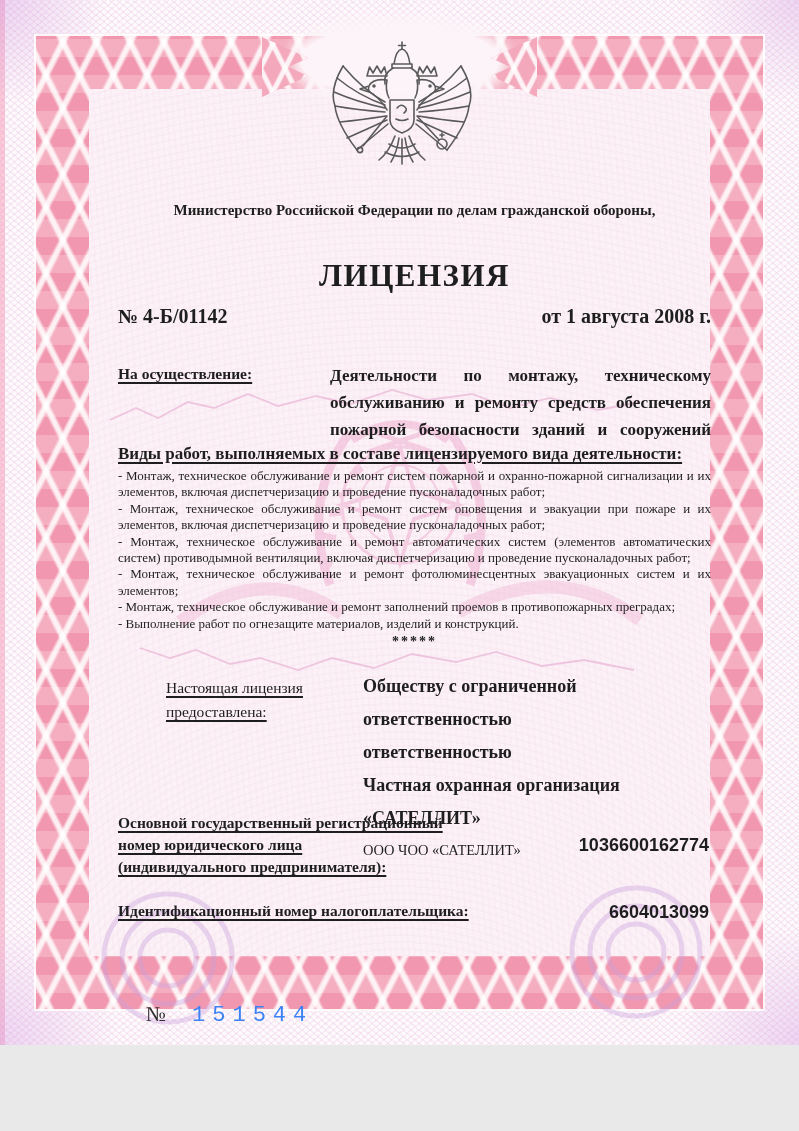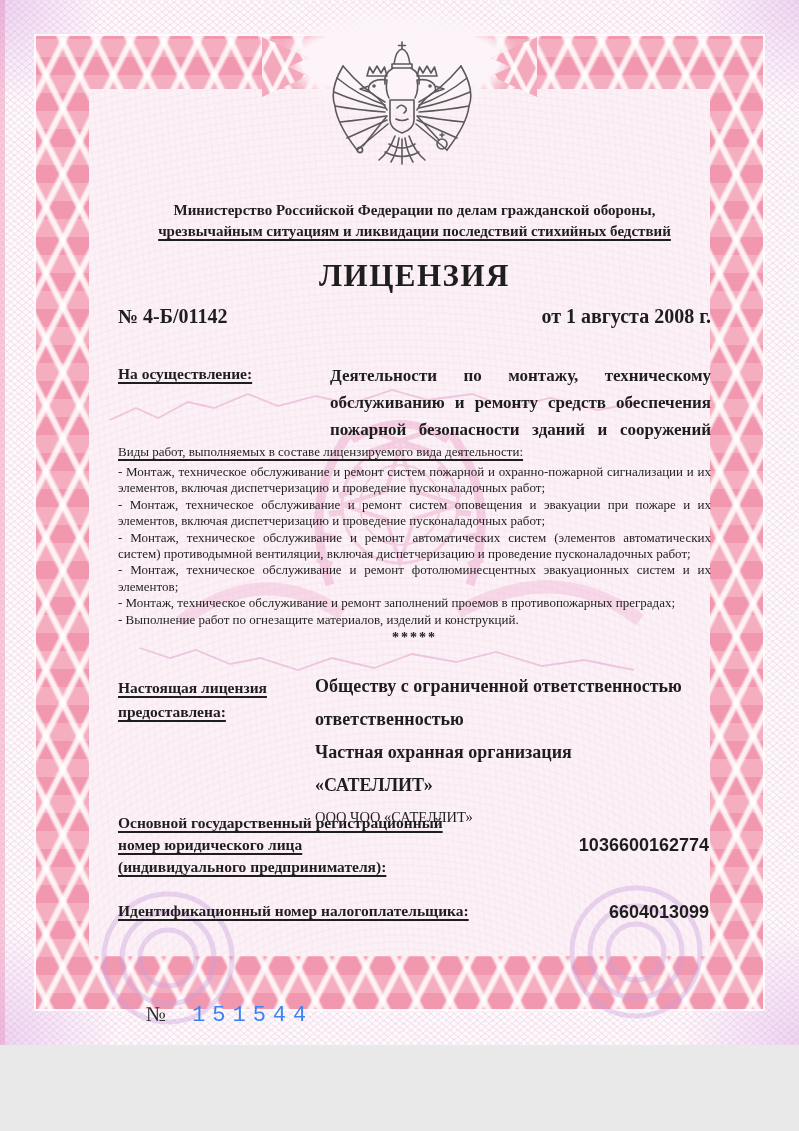--- a/index.html
+++ b/index.html
@@ -62,25 +62,25 @@
     font-weight:bold;font-size:15px;line-height:21px;}
   .big-title{position:absolute;top:258px;left:0;right:0;text-align:center;
     font-weight:bold;font-size:31px;letter-spacing:1.5px;}
   .license-row{position:absolute;top:305px;left:0;right:0;display:flex;
     justify-content:space-between;font-weight:bold;font-size:20px;}
   .purpose{position:absolute;top:362px;left:0;right:0;display:flex;gap:40px;}
   .purpose-label{width:172px;flex:none;font-weight:bold;font-size:15.5px;padding-top:3px;}
   .purpose-text{flex:1;font-weight:bold;font-size:17px;line-height:27px;}
   .jl{text-align:justify;text-align-last:justify;}
   .works{position:absolute;top:444px;left:0;right:0;}
-  .works-heading{font-weight:normal;font-size:13px;margin-bottom:4px;}
+  .works-heading{font-weight:bold;font-size:17px;margin-bottom:4px;}
   .works-item{font-size:13px;line-height:16.4px;text-align:justify;}
   .works-sep{text-align:center;font-weight:bold;font-size:14px;letter-spacing:2px;margin-top:2px;}
   .grantee{position:absolute;top:670px;left:0;right:0;display:flex;}
-  .grantee-label{width:197px;flex:none;font-weight:bold;font-size:15.5px;line-height:24px;padding-top:6px;}
+  .grantee-label{width:197px;flex:none;font-weight:normal;font-size:15.5px;line-height:24px;padding-top:6px;margin-left:48px;}
   .grantee-value{flex:1;}
   .grantee-bold{font-weight:bold;font-size:18px;line-height:33px;}
   .grantee-regular{font-size:14.5px;line-height:30px;}
   .ogrn{position:absolute;top:812px;left:0;right:0;display:flex;}
   .ogrn-label{width:460px;flex:none;font-weight:bold;font-size:15.5px;line-height:22px;}
   .num-value{font-family:"Liberation Sans","DejaVu Sans",sans-serif;
     font-weight:bold;font-size:18px;}
   .ogrn-value{flex:1;text-align:right;align-self:center;padding-right:2px;}
   .inn{position:absolute;top:874px;left:0;right:0;display:flex;align-items:flex-start;margin-top:28px;}
   .inn-label{font-weight:bold;font-size:15.5px;}
@@ -161,21 +161,20 @@
       <path d="M90 76 L112 100"></path>
       <circle cx="115" cy="104" r="5"></circle>
       <path d="M115 97 v-4 M113 95 h4"></path>
     </g>
   </svg>
 
   <div class="content">
 
     <div class="ministry">
       <div>Министерство Российской Федерации по делам гражданской обороны,</div>
-      <div class="u">чрезвычайным ситуациям и ликвидации последствий стихийных бедствий</div>
     </div>
 
     <div class="big-title">ЛИЦЕНЗИЯ</div>
 
     <div class="license-row">
       <span>№ 4-Б/01142</span>
       <span>от 1 августа 2008 г.</span>
     </div>
 
     <div class="purpose">

